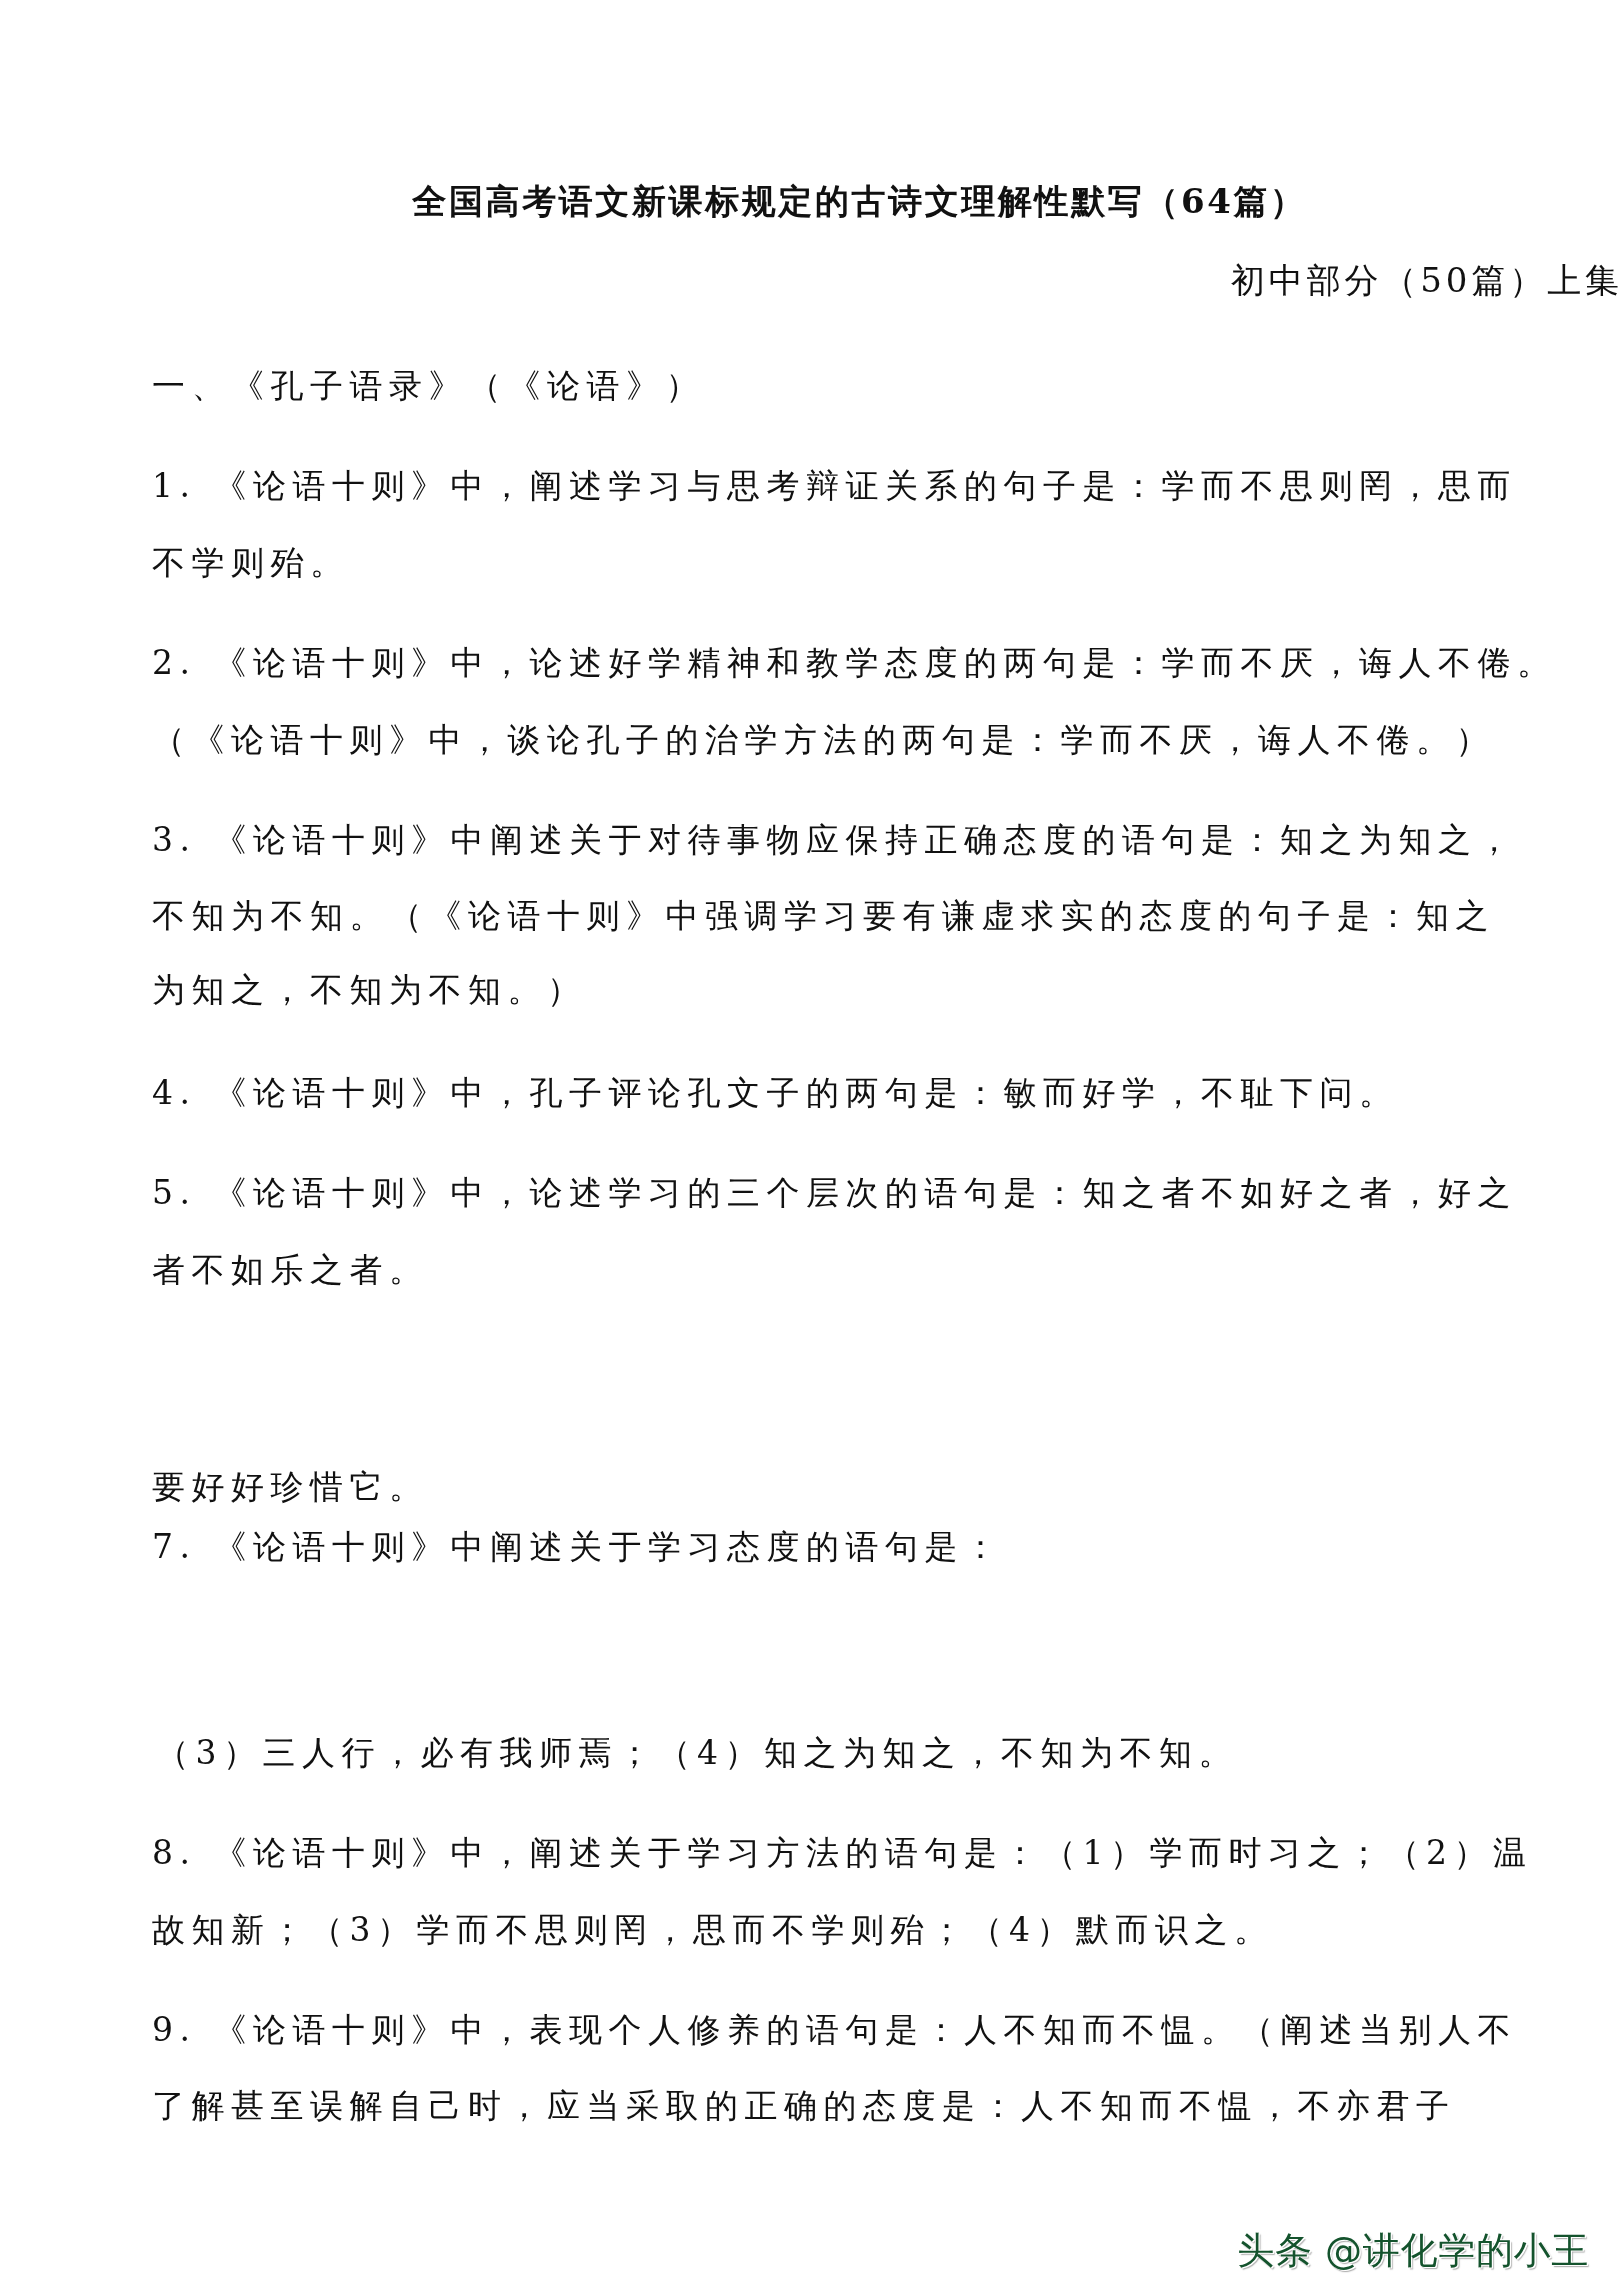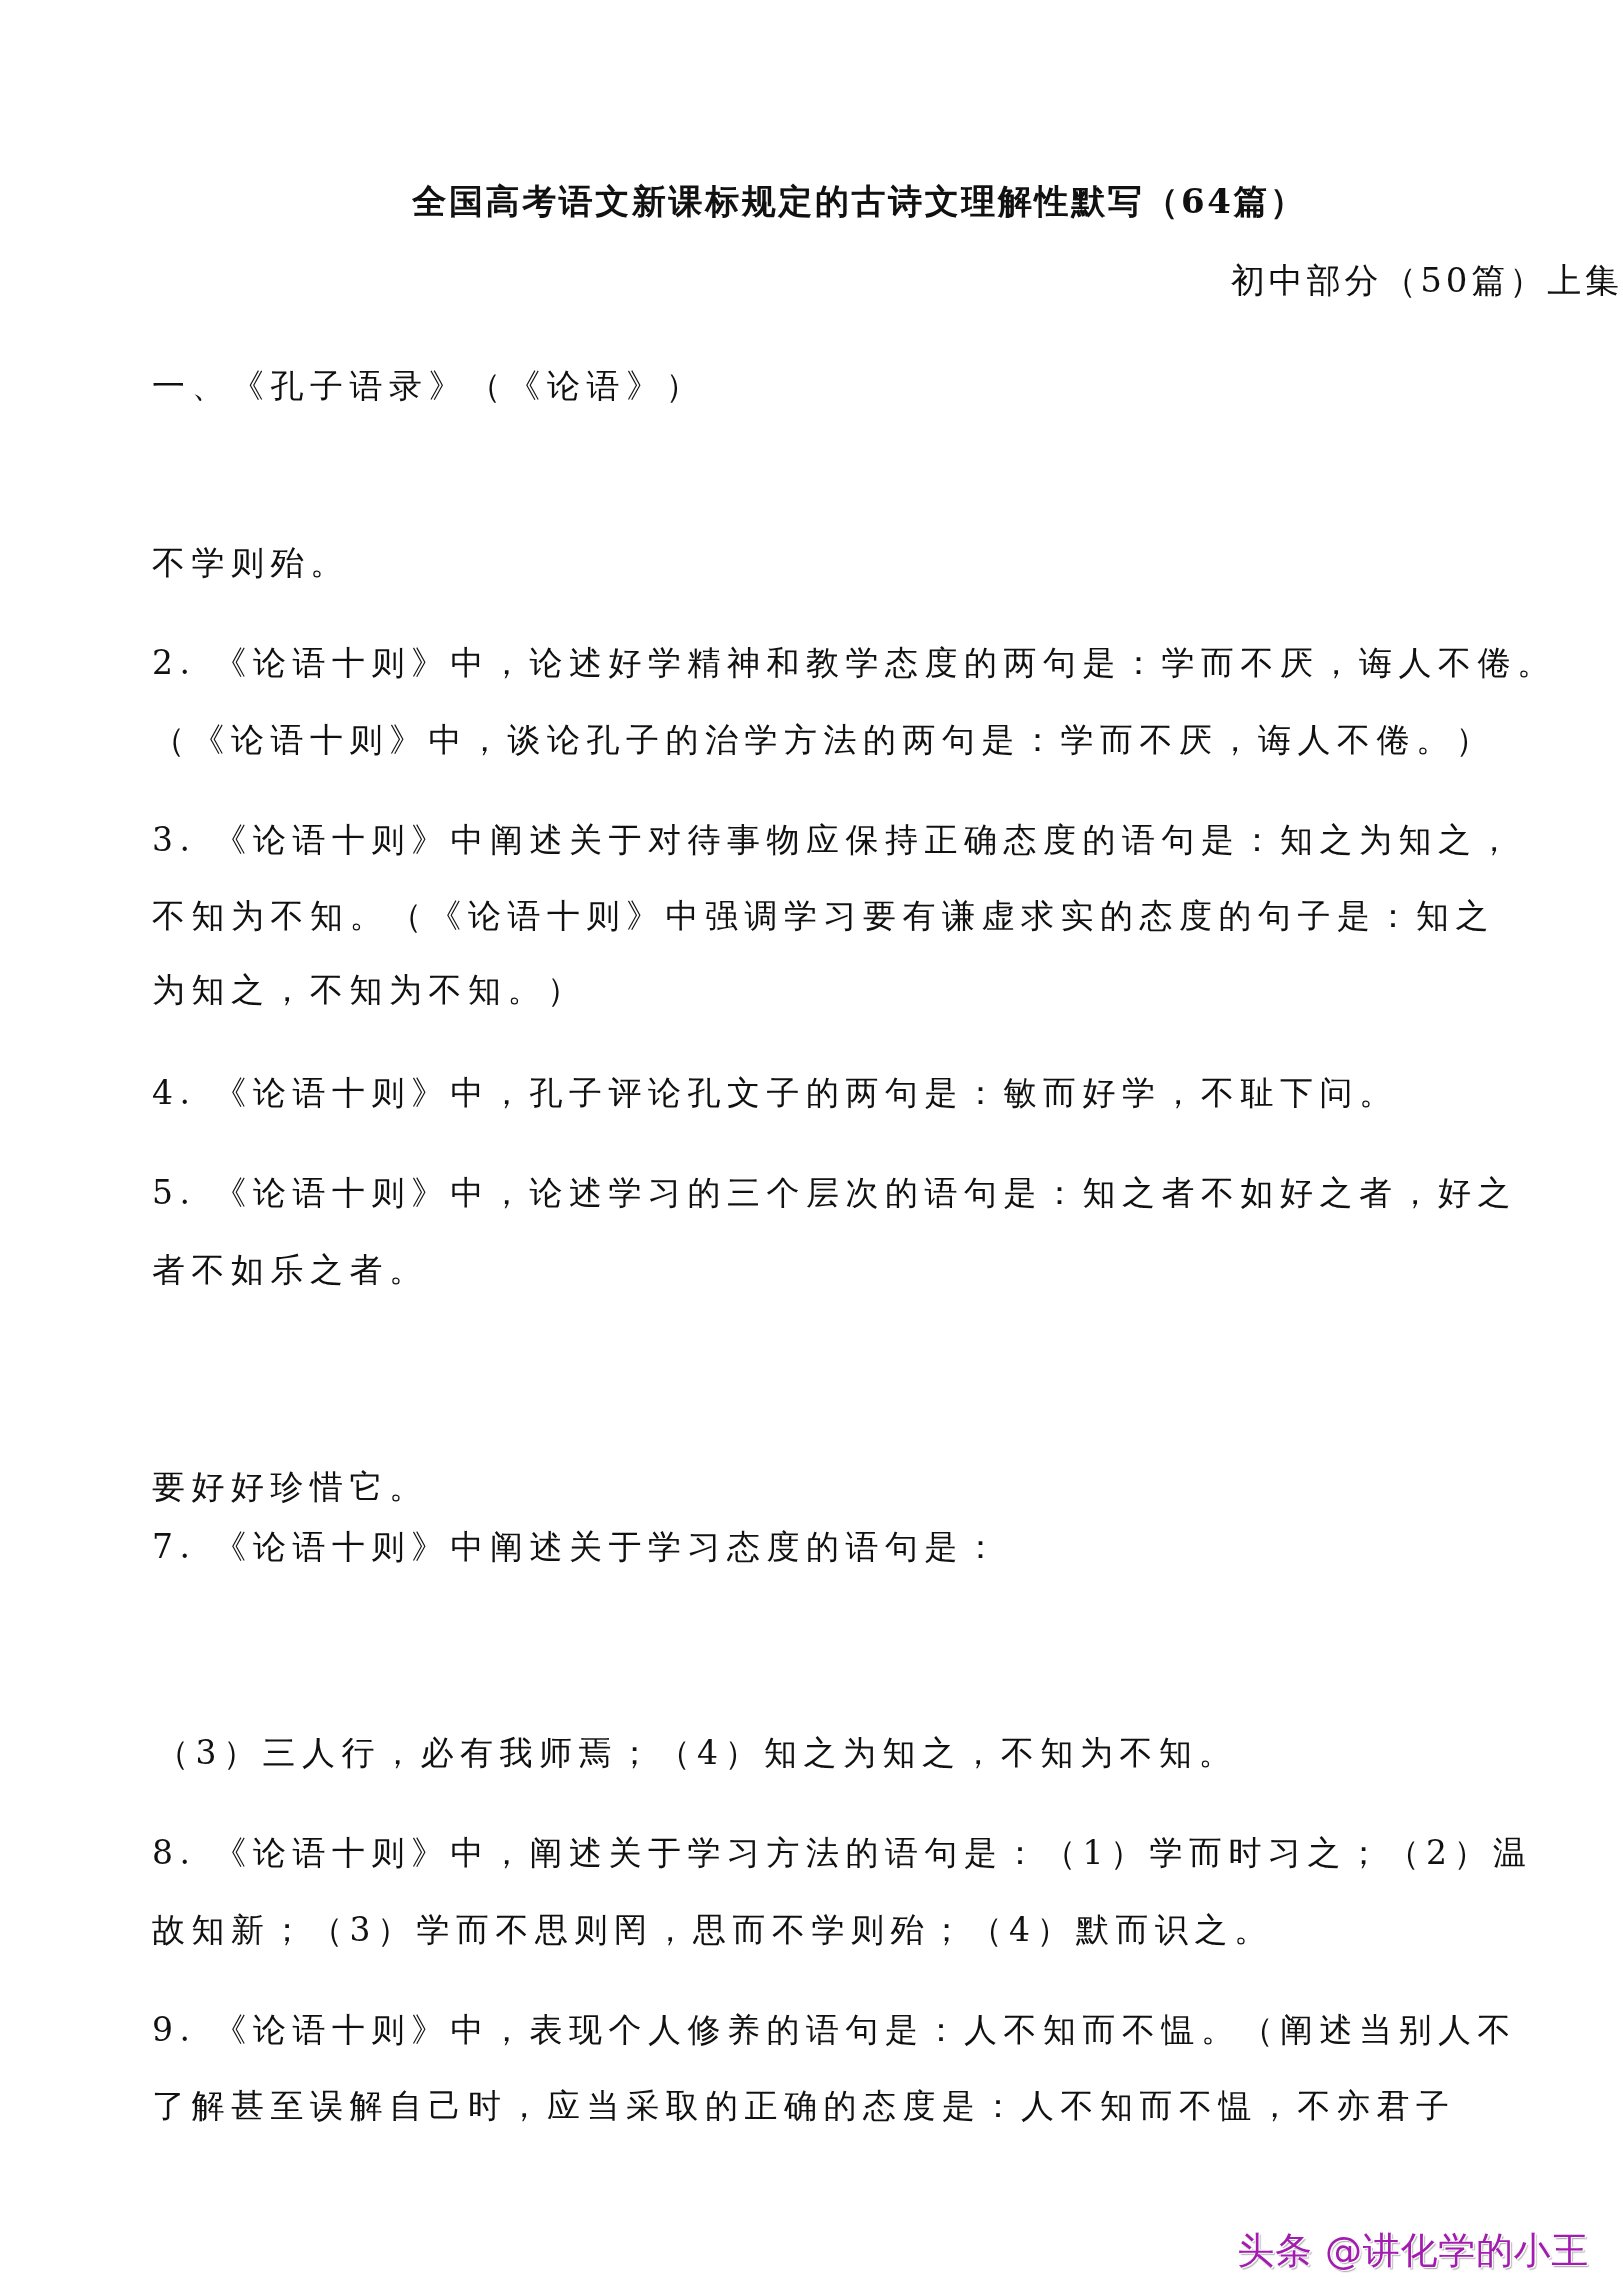--- a/index.html
+++ b/index.html
@@ -55,36 +55,37 @@
     }
     .line.indent-half {
       left: 156px;
     }
     .watermark {
       position: absolute;
       right: 34px;
       top: 2228px;
       font-family: "DejaVu Sans", "Liberation Sans", sans-serif;
       font-size: 37px;
-      color: #a21caf;
+      color: #14532d;
       text-shadow: 1.3px 1.3px 0 #ffffff, -0.7px -0.7px 0 #ffffff, 2px 2px 1.3px rgba(0,0,0,0.35);
       letter-spacing: 0.7px;
       line-height: 46px;
     }
   </style>
 </head>
 <body>
 
 <div class="page">
 
   <div class="title">全国高考语文新课标规定的古诗文理解性默写（64篇）</div>
   <div class="subtitle">初中部分（50篇）上集</div>
 
   <div class="line" style="top:363px">一、《孔子语录》（《论语》）</div>
 
+  <div class="line" style="top:463px">1. 《论语十则》中，阐述学习与思考辩证关系的句子是：学而不思则罔，思而</div>
   <div class="line" style="top:540px">不学则殆。</div>
 
   <div class="line" style="top:640px">2. 《论语十则》中，论述好学精神和教学态度的两句是：学而不厌，诲人不倦。</div>
   <div class="line" style="top:717px">（《论语十则》中，谈论孔子的治学方法的两句是：学而不厌，诲人不倦。）</div>
 
   <div class="line" style="top:817px">3. 《论语十则》中阐述关于对待事物应保持正确态度的语句是：知之为知之，</div>
   <div class="line" style="top:893px">不知为不知。（《论语十则》中强调学习要有谦虚求实的态度的句子是：知之</div>
   <div class="line" style="top:967px">为知之，不知为不知。）</div>
 
   <div class="line" style="top:1070px">4. 《论语十则》中，孔子评论孔文子的两句是：敏而好学，不耻下问。</div>

